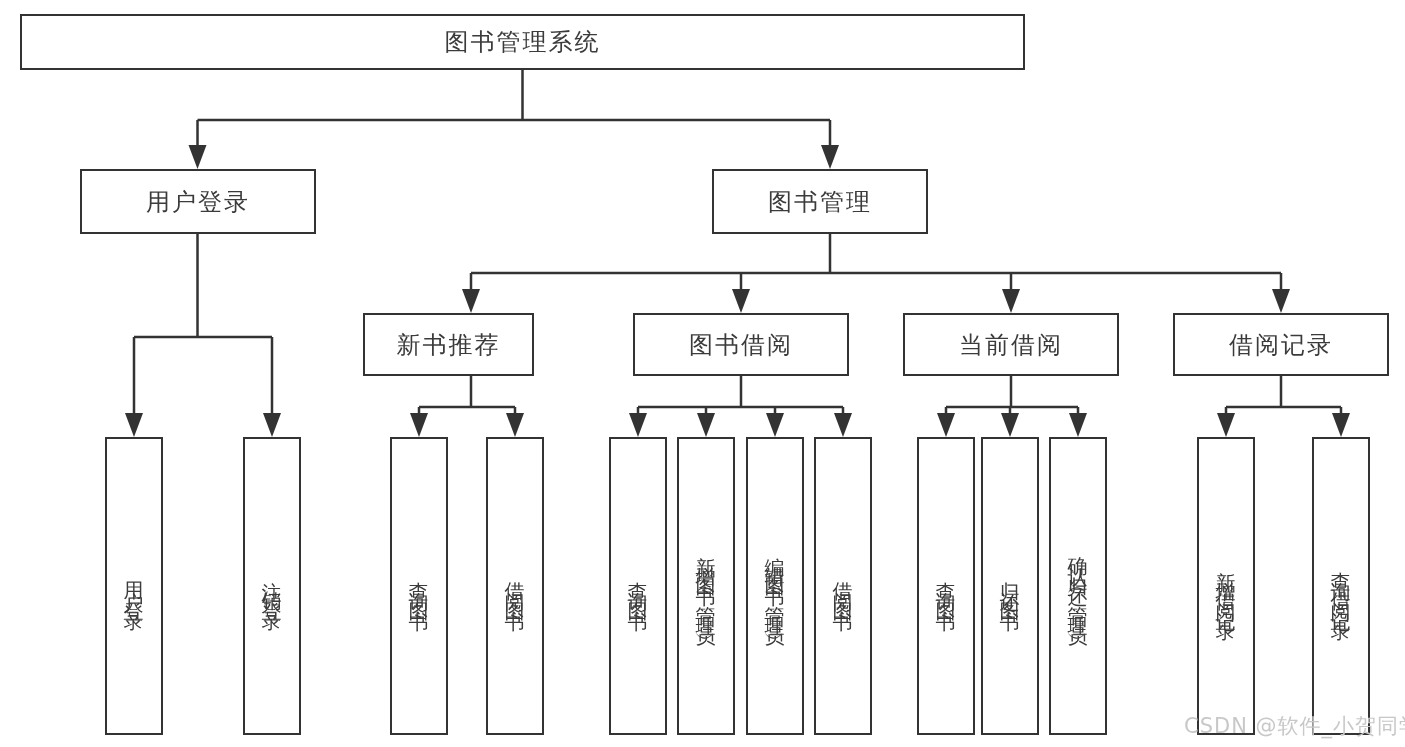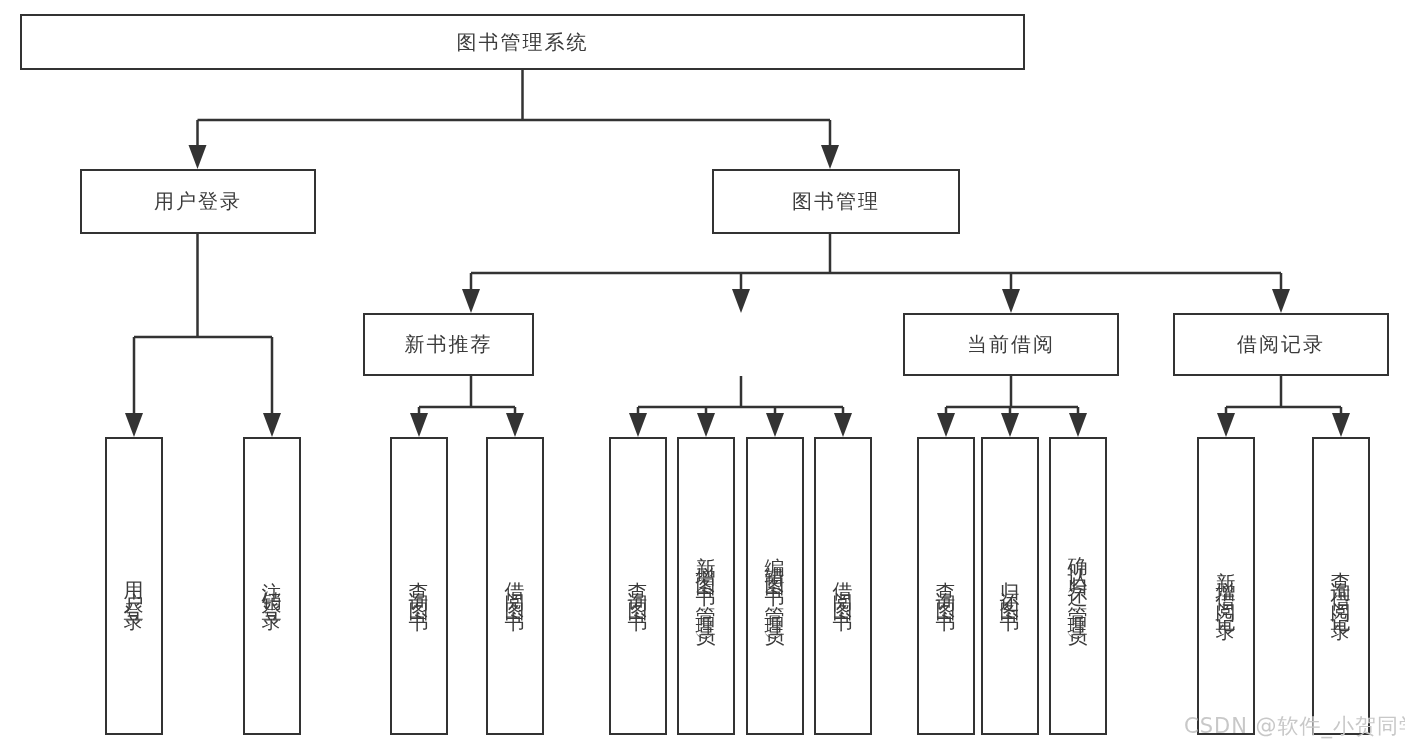--- a/index.html
+++ b/index.html
@@ -32,21 +32,21 @@
     position: absolute;
     background: #ffffff;
     border: 2.5px solid var(--border);
     display: flex;
     align-items: center;
     justify-content: center;
     color: var(--text-color);
     z-index: 2;
   }
   .node.h span {
-    font-size: 20px;
+    font-size: 24px;
     letter-spacing: 2px;
     white-space: nowrap;
   }
   .node.v span {
     writing-mode: vertical-rl;
     text-orientation: mixed;
     font-size: 20px;
     letter-spacing: 10px;
     line-height: 1;
     white-space: nowrap;
@@ -123,26 +123,29 @@
              M1332 413 L1350 413 L1341 437 Z"></path>
   </svg>
 
   <div class="node h" style="left:20px; top:14px; width:1005px; height:56px">
     <span>图书管理系统</span>
   </div>
 
   <div class="node h" style="left:80px; top:169px; width:236px; height:65px">
     <span>用户登录</span>
   </div>
-  <div class="node h" style="left:712px; top:169px; width:248px; height:65px">
+  <div class="node h" style="left:712px; top:169px; width:216px; height:65px">
     <span>图书管理</span>
   </div>
 
   <div class="node h" style="left:363px; top:313px; width:171px; height:63px">
     <span>新书推荐</span>
+  </div>
+  <div class="node h" style="left:633px; top:313px; width:216px; height:63px">
+    <span>图书借阅</span>
   </div>
   <div class="node h" style="left:1173px; top:313px; width:216px; height:63px">
     <span>借阅记录</span>
   </div>
   <div class="node h" style="left:903px; top:313px; width:216px; height:63px">
     <span>当前借阅</span>
   </div>
 
   <div class="node v" style="left:105px; top:437px; width:58px; height:298px">
     <span>用户登录</span>

